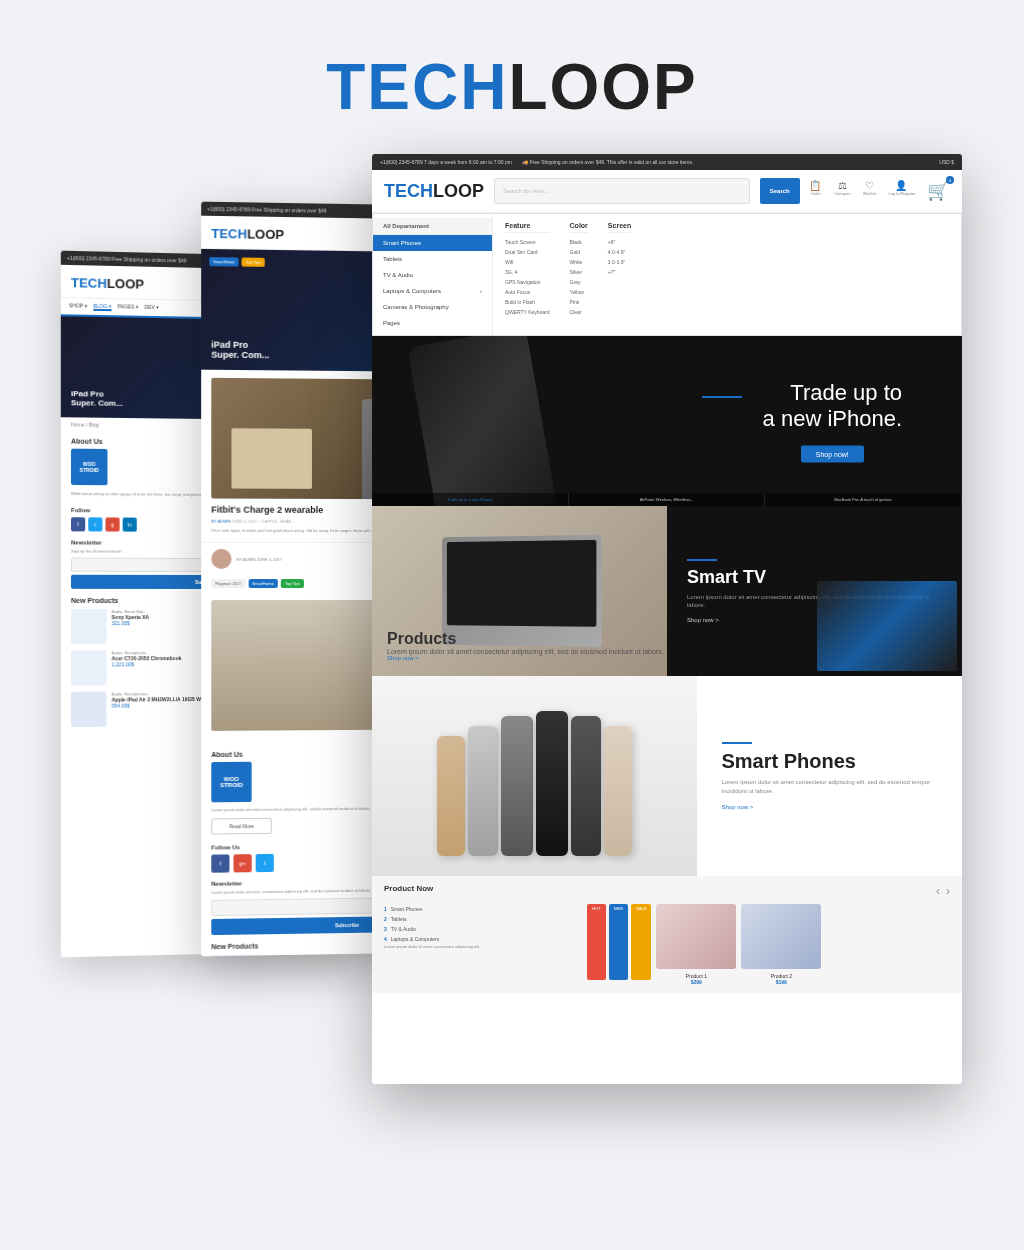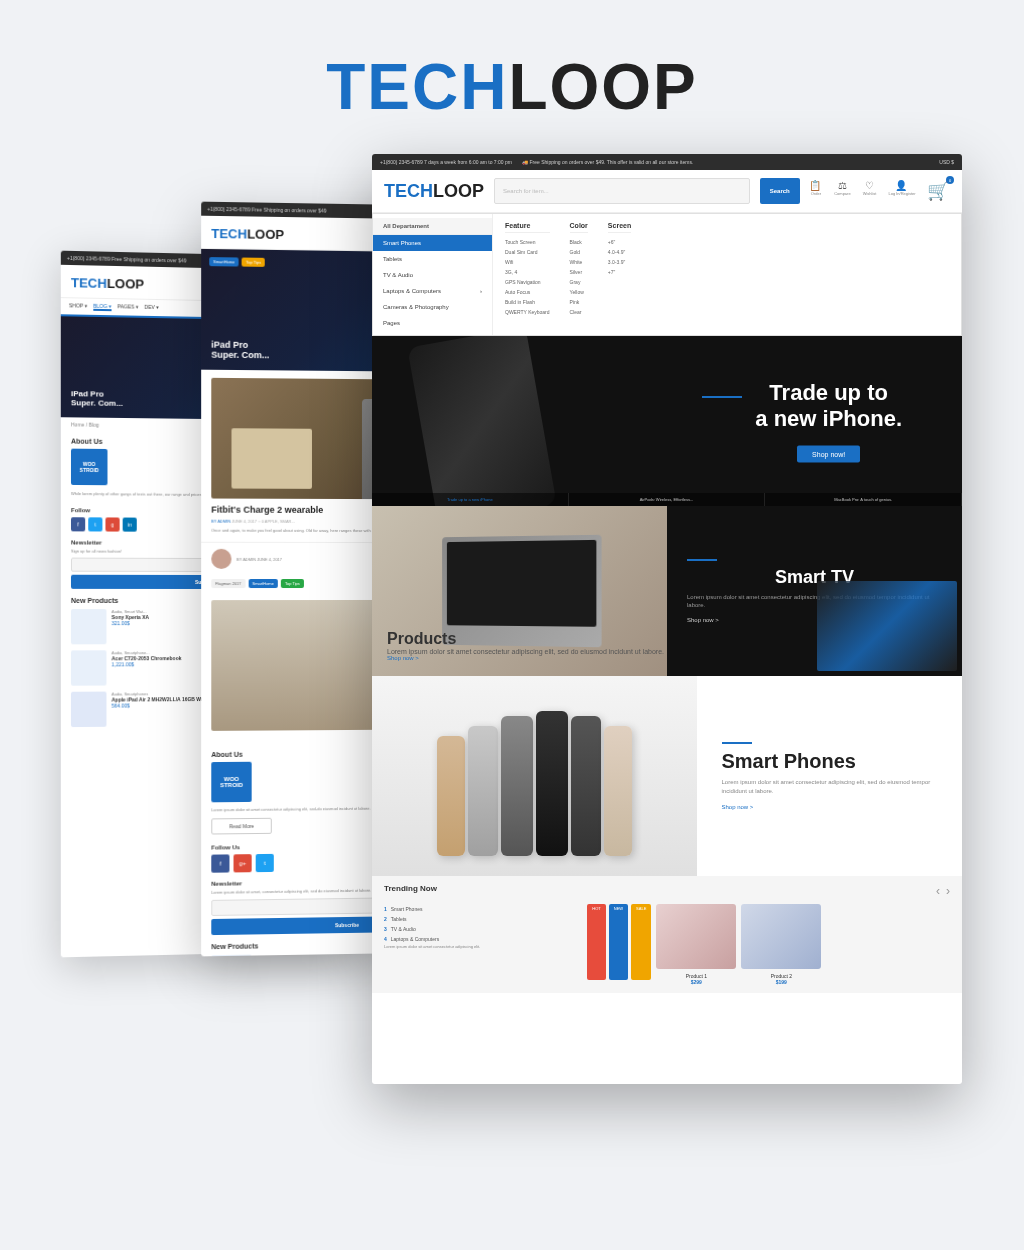--- a/index.html
+++ b/index.html
@@ -694,24 +694,25 @@
     }
     .screen-main .mn-hero-content {
       position: absolute;
       right: 60px;
       top: 50%;
       transform: translateY(-50%);
       text-align: center;
     }
     .screen-main .mn-hero-title {
       font-size: 22px;
-      font-weight: 700;
+      font-weight: 400;
       color: white;
       line-height: 1.2;
       margin-bottom: 10px;
+      text-align: right;
     }
     .screen-main .mn-hero-btn {
       background: #1a6fc4;
       color: white;
       padding: 5px 15px;
       border-radius: 2px;
       font-size: 7px;
       display: inline-block;
     }
     .screen-main .mn-hero-phone {
@@ -792,21 +793,20 @@
       width: 30px;
       height: 2px;
       background: #1a6fc4;
       margin-bottom: 6px;
     }
     .screen-main .mn-feature-right-title {
       font-size: 18px;
       font-weight: 900;
       color: white;
       margin-bottom: 5px;
-      text-align: center;
     }
     .screen-main .mn-feature-right-text {
       font-size: 6px;
       color: #999;
       line-height: 1.4;
       margin-bottom: 8px;
     }
     .screen-main .mn-feature-right-link {
       font-size: 6px;
       color: #ccc;
@@ -1273,21 +1273,21 @@
       <div class="mn-phones-right">
         <div class="mn-phones-accent"></div>
         <div class="mn-phones-title">Smart Phones</div>
         <div class="mn-phones-text">Lorem ipsum dolor sit amet consectetur adipiscing elit, sed do eiusmod tempor incididunt ut labore.</div>
         <div class="mn-phones-link">Shop now &gt;</div>
       </div>
     </div>
 
     <div class="mn-trending">
       <div style="display:flex;justify-content:space-between;align-items:center;margin-bottom:6px;">
-        <div class="mn-trending-title">Trending Now</div>
+        <div class="mn-trending-title">Product Now</div>
         <div style="display:flex;gap:6px;">
           <span style="font-size:12px;color:#999;cursor:pointer;">‹</span>
           <span style="font-size:12px;color:#999;cursor:pointer;">›</span>
         </div>
       </div>
       <div class="mn-trending-row">
         <div class="mn-trending-left">
           <div class="mn-trending-item">
             <div class="number">1</div>
             <span>Smart Phones</span>

